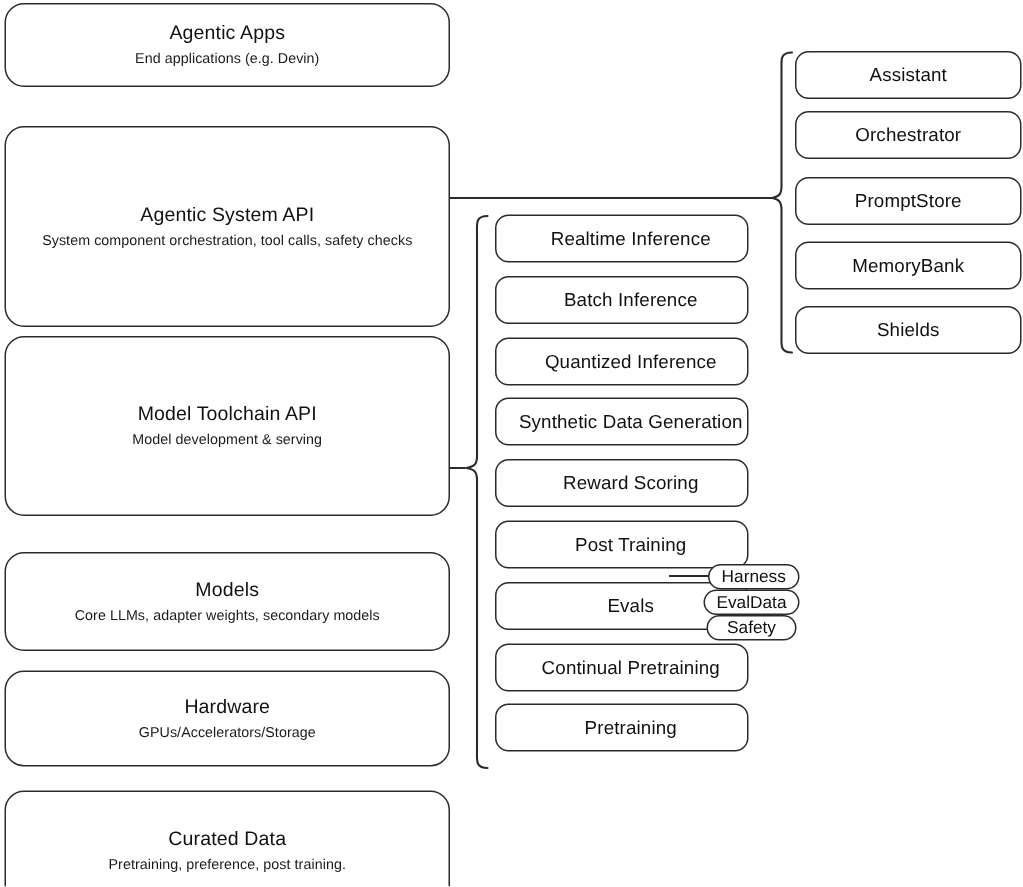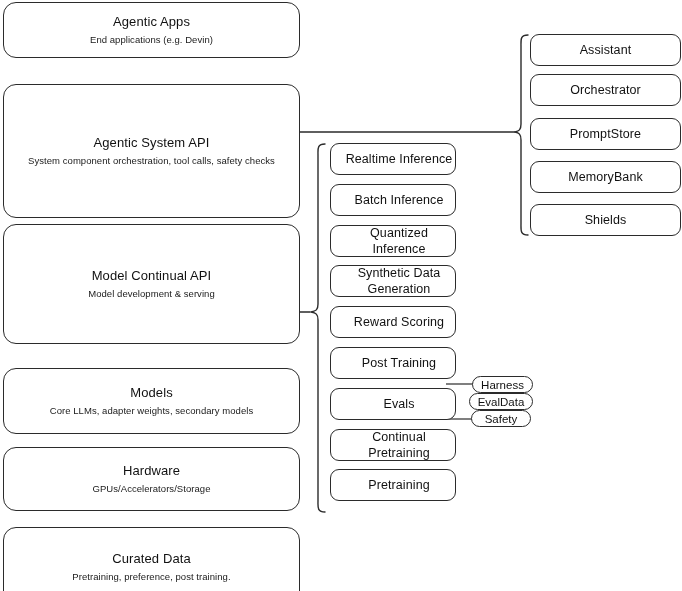--- a/index.html
+++ b/index.html
@@ -23,21 +23,20 @@
   .node {
     position: absolute;
     box-sizing: border-box;
     border: 1.3px solid #2b2b2b;
     border-radius: 11px;
     background: #ffffff;
     display: flex;
     flex-direction: column;
     align-items: center;
     justify-content: center;
-    text-align: center;
     color: #111111;
   }
   .node .title {
     font-size: 13px;
     line-height: 16px;
     letter-spacing: 0.1px;
   }
   .node .subtitle {
     font-size: 9.5px;
     line-height: 13px;
@@ -54,21 +53,21 @@
   }
 
   
   .item {
     height: 32px;
     border-radius: 9px;
     border-width: 1.4px;
   }
   .item .title { font-size: 12.5px; }
 
-  .mid  { left: 330px; width: 126px; padding-left: 12px; }
+  .mid  { left: 330px; width: 169px; padding-left: 12px; }
   .right{ left: 530px; width: 151px; }
 
   
   .pill {
     position: absolute;
     box-sizing: border-box;
     border: 1.4px solid #2b2b2b;
     border-radius: 999px;
     background: #ffffff;
     height: 17px;
@@ -96,21 +95,21 @@
     <div class="title">Agentic Apps</div>
     <div class="subtitle">End applications (e.g. Devin)</div>
   </div>
 
   <div class="node layer" style="top:84px; height:134px;">
     <div class="title">Agentic System API</div>
     <div class="subtitle">System component orchestration, tool calls, safety checks</div>
   </div>
 
   <div class="node layer" style="top:224px; height:120px;">
-    <div class="title">Model Continual API</div>
+    <div class="title">Model Toolchain API</div>
     <div class="subtitle">Model development &amp; serving</div>
   </div>
 
   <div class="node layer" style="top:368px; height:66px;">
     <div class="title">Models</div>
     <div class="subtitle">Core LLMs, adapter weights, secondary models</div>
   </div>
 
   <div class="node layer" style="top:447px; height:64px;">
     <div class="title">Hardware</div>

